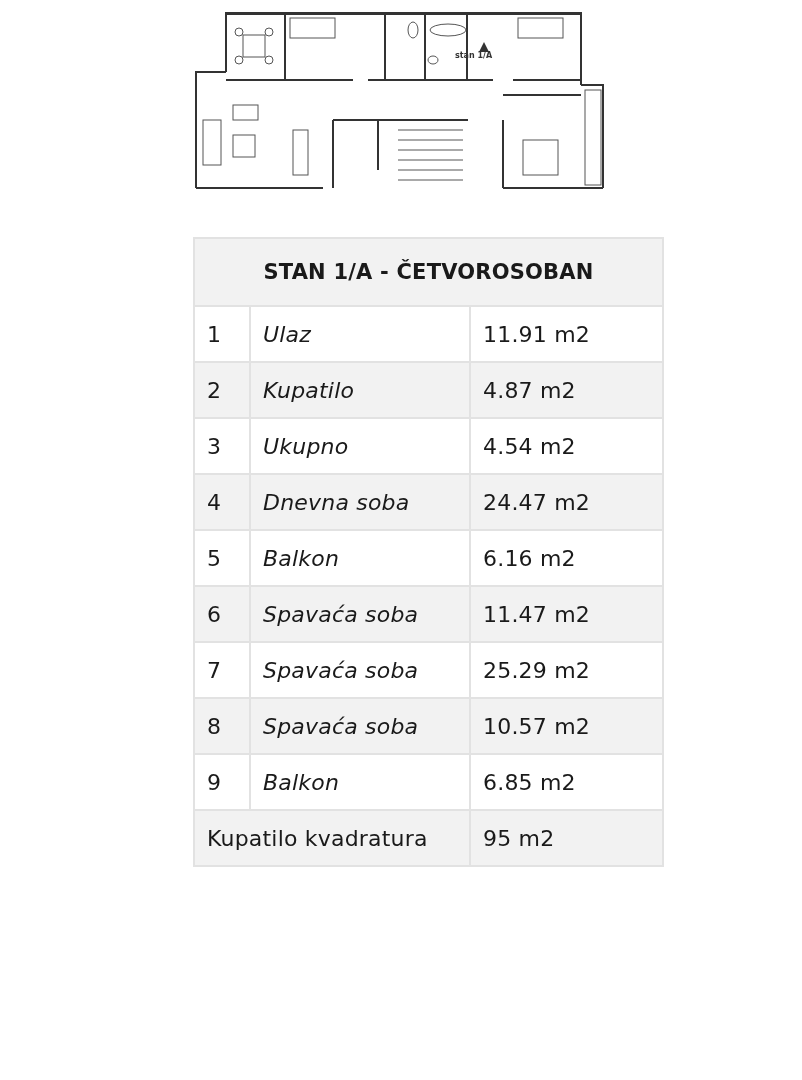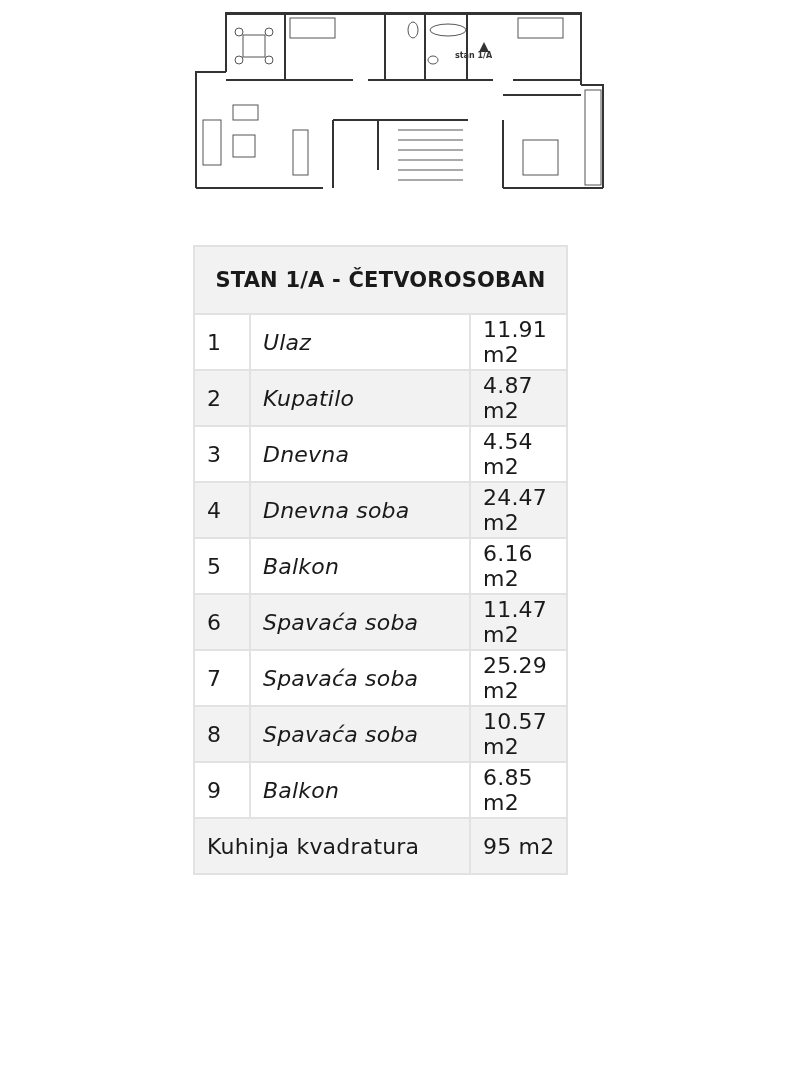--- a/index.html
+++ b/index.html
@@ -1,20 +1,20 @@
 <!DOCTYPE html>
 <html><head>
 <meta charset="utf-8">
 <style>
   html, body { margin:0; padding:0; background:#ffffff; }
   body { width:802px; height:1080px; position:relative; overflow:hidden;
          font-family:"DejaVu Sans", sans-serif; color:#1a1a1a; }
   .plan { position:absolute; left:193px; top:10px; width:416px; height:182px; }
-  .tbl { position:absolute; left:193px; top:237px; width:375px; border-collapse:collapse;
-         border:2px solid #e2e2e2;margin-top:8px; }
+  .tbl { position:absolute; left:193px; top:237px; width:471px; border-collapse:collapse;
+         border:2px solid #e2e2e2; }
   .tbl td { border:2px solid #e2e2e2; font-size:22px; height:56px; padding:0 0 0 12px;
             box-sizing:border-box; letter-spacing:0.2px; }
   .tbl tr.hd td { height:68px; text-align:center; font-weight:bold; font-size:21px;
                   background:#f2f2f2; padding:0; }
   .tbl tr.odd td { background:#ffffff; }
   .tbl tr.even td { background:#f2f2f2; }
   .c1 { width:56px; }
   .c2 { width:220px;font-style:italic; }
   .c3 { }
 </style>
@@ -74,21 +74,21 @@
     <td class="c2">Ulaz</td>
     <td class="c3">11.91 m2</td>
   </tr>
   <tr class="even">
     <td class="c1">2</td>
     <td class="c2">Kupatilo</td>
     <td class="c3">4.87 m2</td>
   </tr>
   <tr class="odd">
     <td class="c1">3</td>
-    <td class="c2">Dnevna</td>
+    <td class="c2">Ukupno</td>
     <td class="c3">4.54 m2</td>
   </tr>
   <tr class="even">
     <td class="c1">4</td>
     <td class="c2">Dnevna soba</td>
     <td class="c3">24.47 m2</td>
   </tr>
   <tr class="odd">
     <td class="c1">5</td>
     <td class="c2">Balkon</td>
@@ -108,17 +108,17 @@
     <td class="c1">8</td>
     <td class="c2">Spavaća soba</td>
     <td class="c3">10.57 m2</td>
   </tr>
   <tr class="odd">
     <td class="c1">9</td>
     <td class="c2">Balkon</td>
     <td class="c3">6.85 m2</td>
   </tr>
   <tr class="even">
-    <td colspan="2">Kuhinja kvadratura</td>
+    <td colspan="2">Kupatilo kvadratura</td>
     <td class="c3">95 m2</td>
   </tr>
 </tbody>
   </table>
 
 </body></html>

